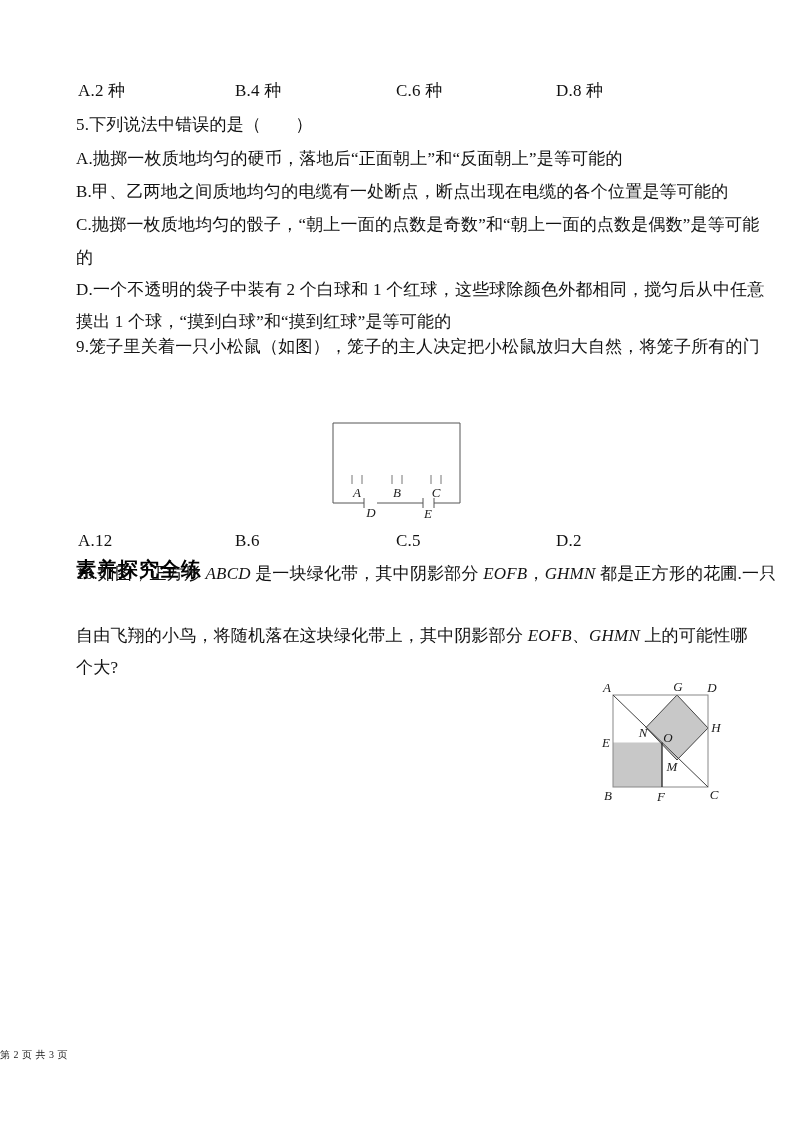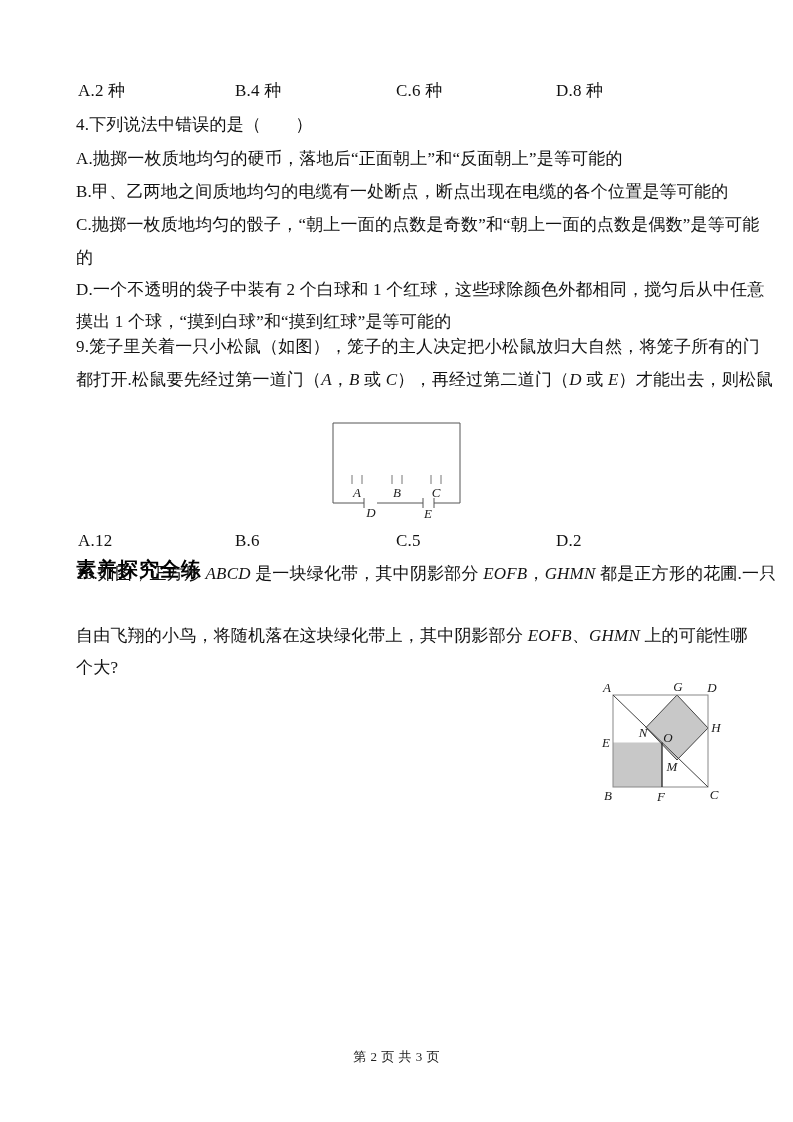--- a/index.html
+++ b/index.html
@@ -7,44 +7,43 @@
         font-family:"Liberation Serif",serif;color:#111;overflow:hidden;padding-left:20px;}
   .line{position:absolute;left:76px;font-size:17px;line-height:22px;white-space:pre;letter-spacing:.2px;}
   .opts-row{width:700px;height:22px;}
   .opt{position:absolute;top:0;white-space:pre;}
   .opt.c1{left:2px}.opt.c2{left:159px}.opt.c3{left:320px}.opt.c4{left:480px}
   .section-header{font-family:"Liberation Sans",sans-serif;font-weight:bold;font-size:20px;letter-spacing:1px;color:#000;}
   .it{font-style:italic;font-family:"Liberation Serif",serif;}
   .blank{display:inline-block;width:64px;height:1em;border-bottom:1.2px solid #000;vertical-align:baseline;margin:0 1px;}
   .fig{position:absolute;}
   svg text{font:italic 13px "Liberation Serif",serif;fill:#1a1a1a;text-anchor:middle;}
-  .footer{position:absolute;top:1048px;left:0;width:793px;text-align:center;font-size:13px;color:#222;letter-spacing:.5px;}
+  .footer{position:absolute;top:1048px;left:0;width:793px;text-align:left;font-size:10px;color:#222;letter-spacing:.5px;}
 </style>
 </head>
 <body>
 
 <div class="page">
 
   <div class="line opts-row" style="top:80px">
     <span class="opt c1">A.2 种</span>
     <span class="opt c2">B.4 种</span>
     <span class="opt c3">C.6 种</span>
     <span class="opt c4">D.8 种</span>
   </div>
 
-  <div class="line" style="top:114px">4.下列说法中错误的是（　　）</div>
+  <div class="line" style="top:114px">5.下列说法中错误的是（　　）</div>
   <div class="line" style="top:181px">B.甲、乙两地之间质地均匀的电缆有一处断点，断点出现在电缆的各个位置是等可能的</div>
   <div class="line" style="top:148px">A.抛掷一枚质地均匀的硬币，落地后“正面朝上”和“反面朝上”是等可能的</div>
   <div class="line" style="top:214px">C.抛掷一枚质地均匀的骰子，“朝上一面的点数是奇数”和“朝上一面的点数是偶数”是等可能</div>
   <div class="line" style="top:247px">的</div>
   <div class="line" style="top:279px">D.一个不透明的袋子中装有 2 个白球和 1 个红球，这些球除颜色外都相同，搅匀后从中任意</div>
   <div class="line" style="top:311px">摸出 1 个球，“摸到白球”和“摸到红球”是等可能的</div>
 
   <div class="line" style="top:336px">9.笼子里关着一只小松鼠（如图），笼子的主人决定把小松鼠放归大自然，将笼子所有的门</div>
-  <div class="line" style="top:369px"><span>都打开.松鼠要先经过第一道门（</span><span class="it">A</span><span>，</span><span class="it">B</span><span> 或 </span><span class="it">C</span><span>），再经过第二道门（</span><span class="it">D</span><span> 或 </span><span class="it">E</span><span>）才能出去，则松鼠</span></div>
 
   <svg class="fig" style="left:310px;top:420px" width="160" height="105" viewBox="310 420 160 105">
     <g stroke="#555" stroke-width="1" fill="none">
       <path d="M333,503 L333,423 L460,423 L460,503"></path>
       <path d="M333,503 H364 M377,503 H423 M434,503 H460"></path>
       <path d="M364,498 V508 M423,498 V508 M434,498 V508"></path>
     </g>
     <g stroke="#777" stroke-width="1" fill="none">
       <path d="M352,475 V484 M362,475 V484 M392,475 V484 M402,475 V484 M431,475 V484 M441,475 V484"></path>
     </g>

